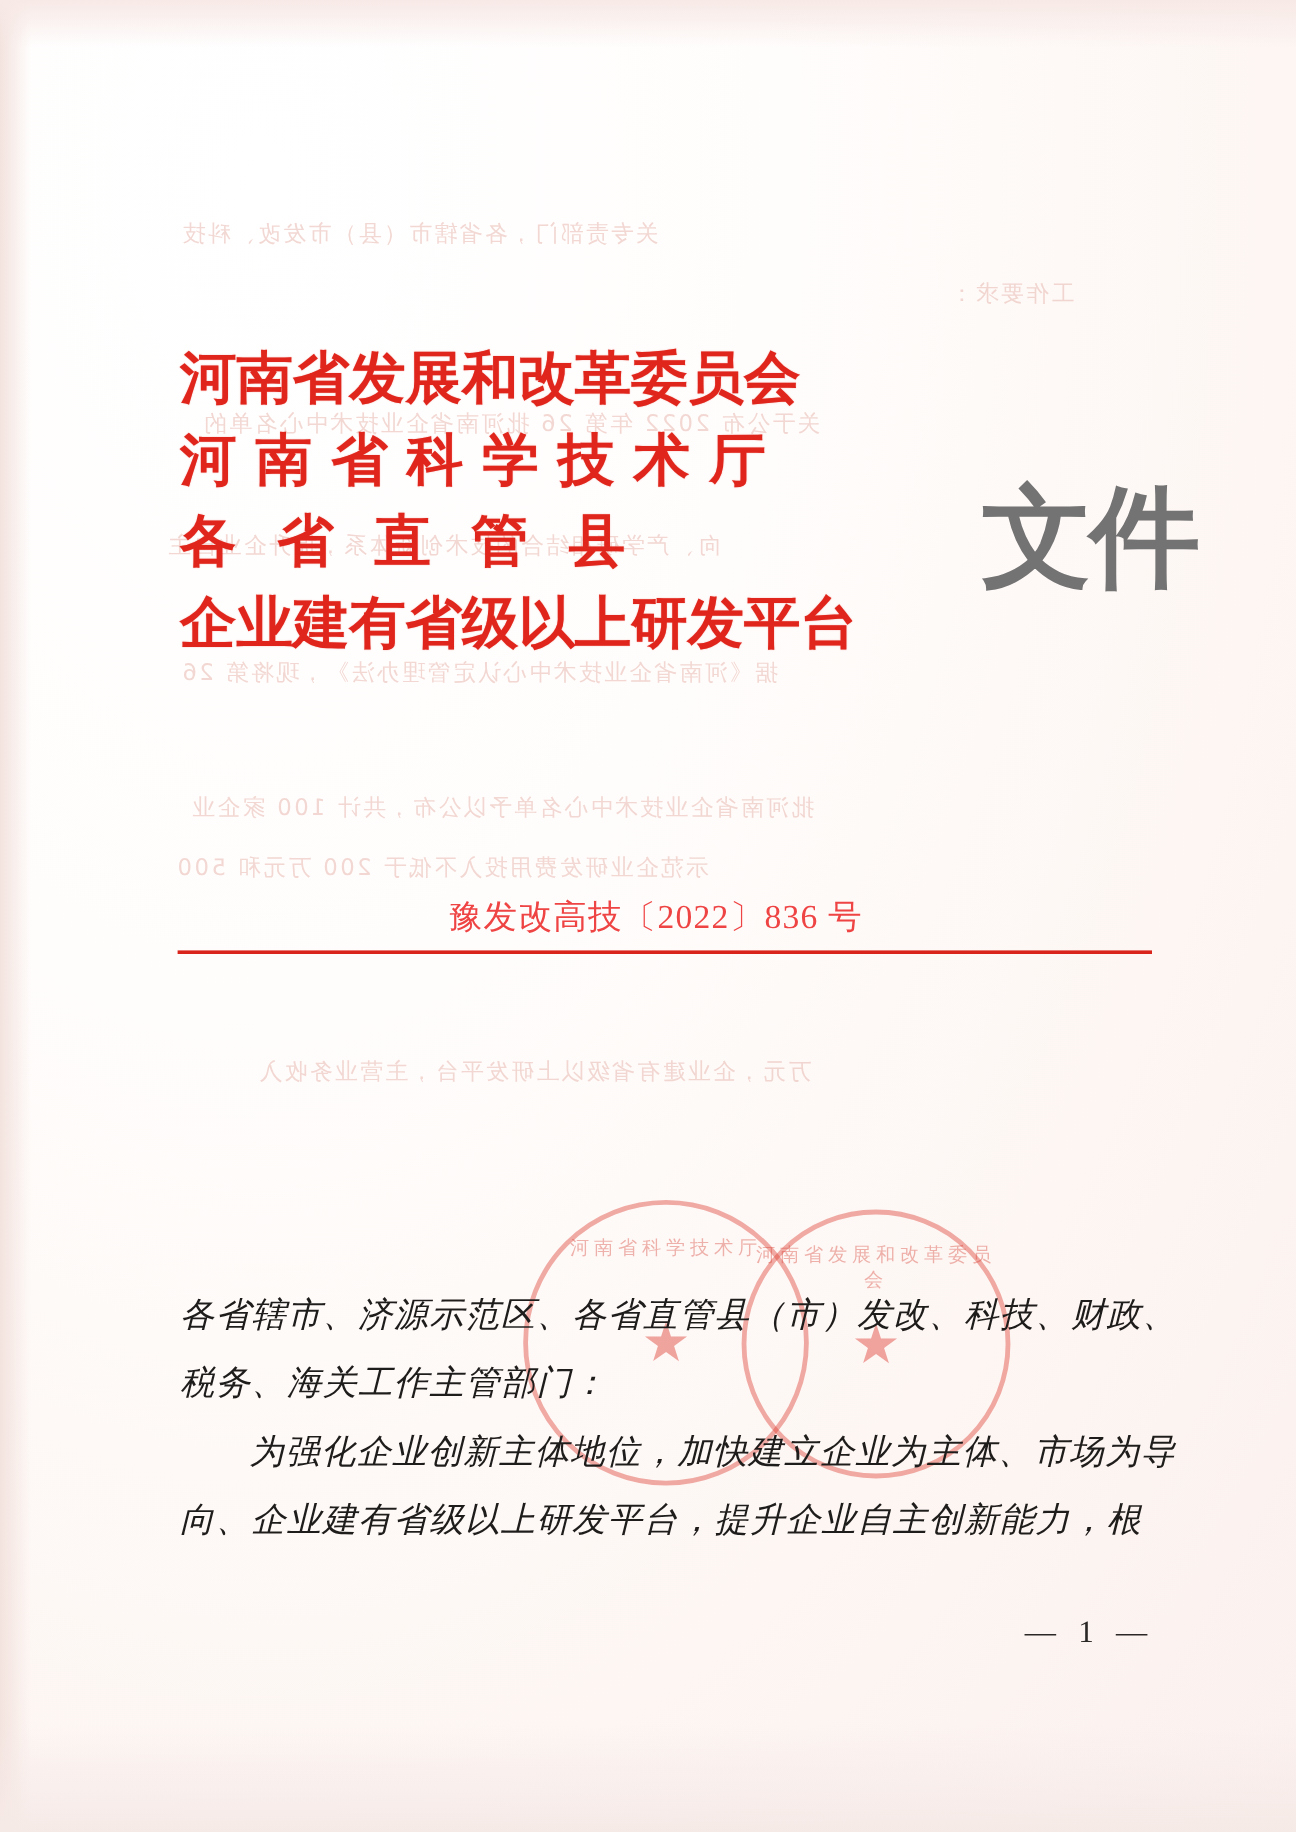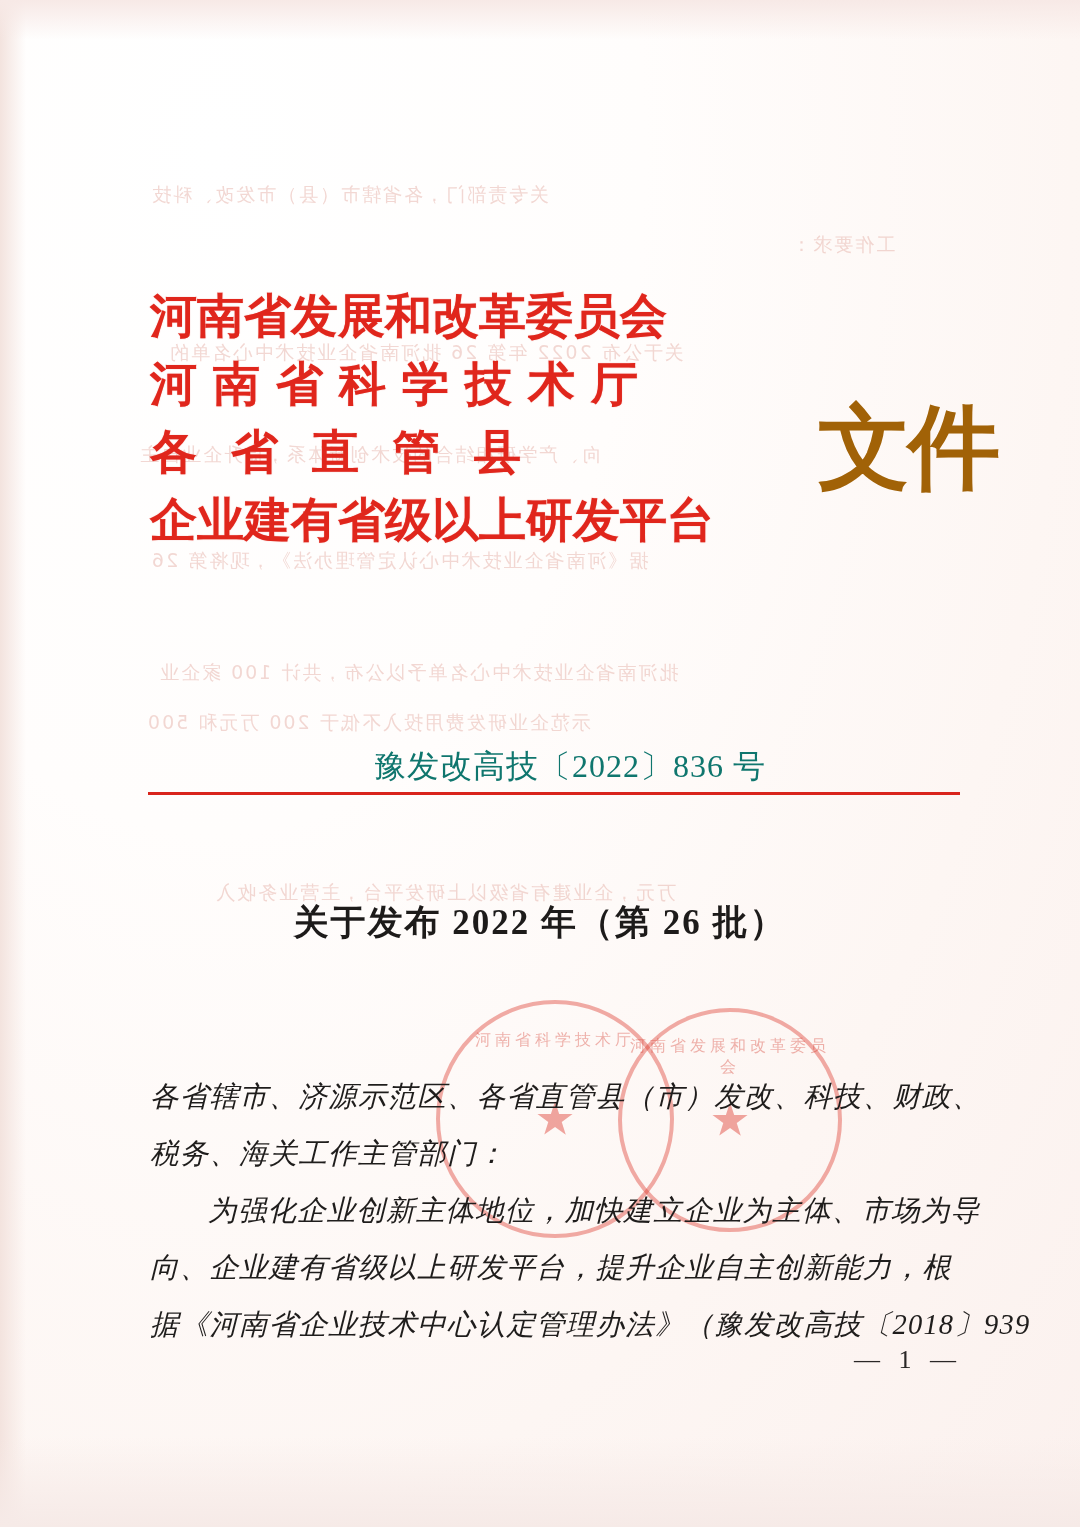--- a/index.html
+++ b/index.html
@@ -76,35 +76,35 @@
     white-space: nowrap;
   }
   .agency-line.sp1 { letter-spacing: 0px; }
   .agency-line.sp2 { letter-spacing: 16px; }
   .agency-line.sp3 { letter-spacing: 34px; }
 
   .wenjian {
     position: absolute;
     left: 818px;
     top: 402px;
-    color: #a16207;
+    color: #737373;
     font-weight: 700;
     font-size: 92px;
     line-height: 92px;
     font-family: "DejaVu Sans", "Liberation Sans", sans-serif;
     letter-spacing: -2px;
   }
 
   
   .doc-number {
     position: absolute;
     left: 374px;
     top: 745px;
-    font-size: 32px;
-    color: #0f766e;
+    font-size: 28px;
+    color: #ef4444;
     letter-spacing: 1px;
     font-family: "Liberation Serif", serif;
   }
   .red-rule {
     position: absolute;
     left: 148px;
     top: 792px;
     width: 812px;
     height: 3px;
     background: #d9241c;
@@ -222,26 +222,24 @@
     <div class="agency-line sp3">各省直管县</div>
     <div class="agency-line sp1">企业建有省级以上研发平台</div>
   </div>
 
   <div class="wenjian">文件</div>
 
   <div class="doc-number">豫发改高技〔2022〕836 号</div>
   <div class="red-rule"></div>
 
   <div class="title">
-    <div class="title-line">关于发布 2022 年（第 26 批）</div>
   </div>
 
   <div class="body-text">
     <div class="body-line">各省辖市、济源示范区、各省直管县（市）发改、科技、财政、</div>
     <div class="body-line">税务、海关工作主管部门：</div>
     <div class="body-line indent">为强化企业创新主体地位，加快建立企业为主体、市场为导</div>
     <div class="body-line">向、企业建有省级以上研发平台，提升企业自主创新能力，根</div>
-    <div class="body-line">据《河南省企业技术中心认定管理办法》（豫发改高技〔2018〕939</div>
   </div>
 
   <div class="page-number">— 1 —</div>
 
 </div>
 
 </body></html>

